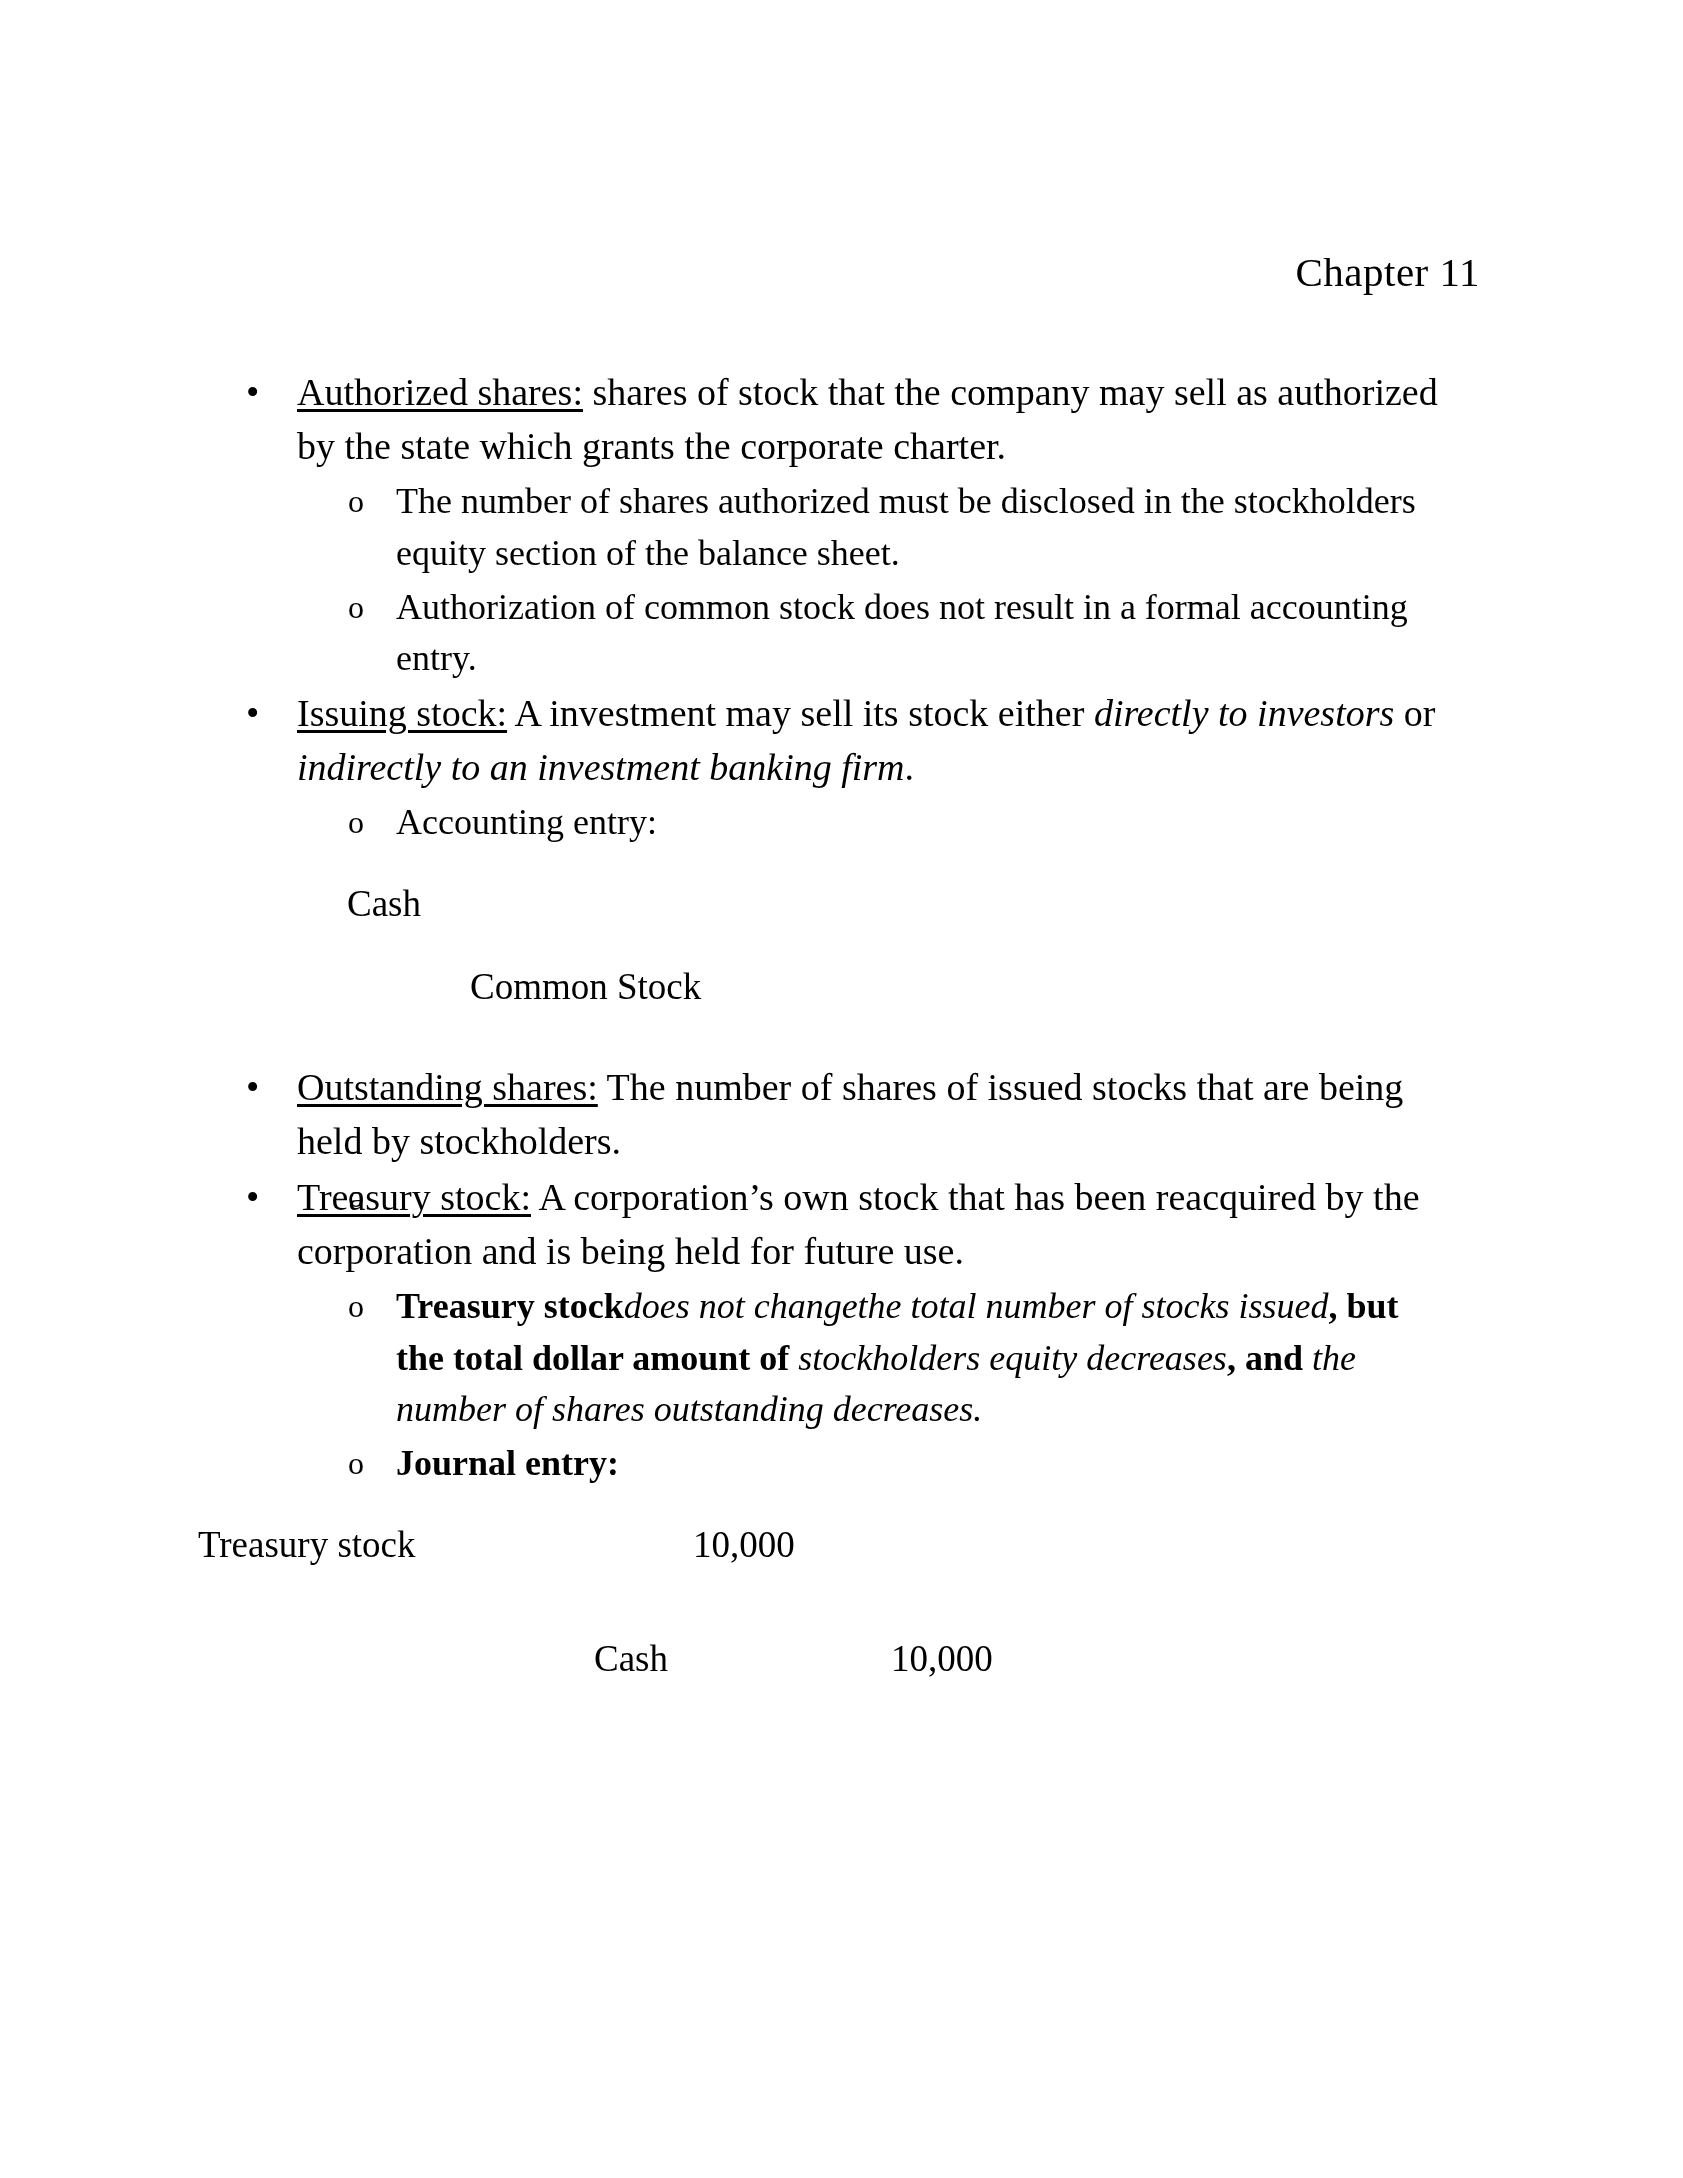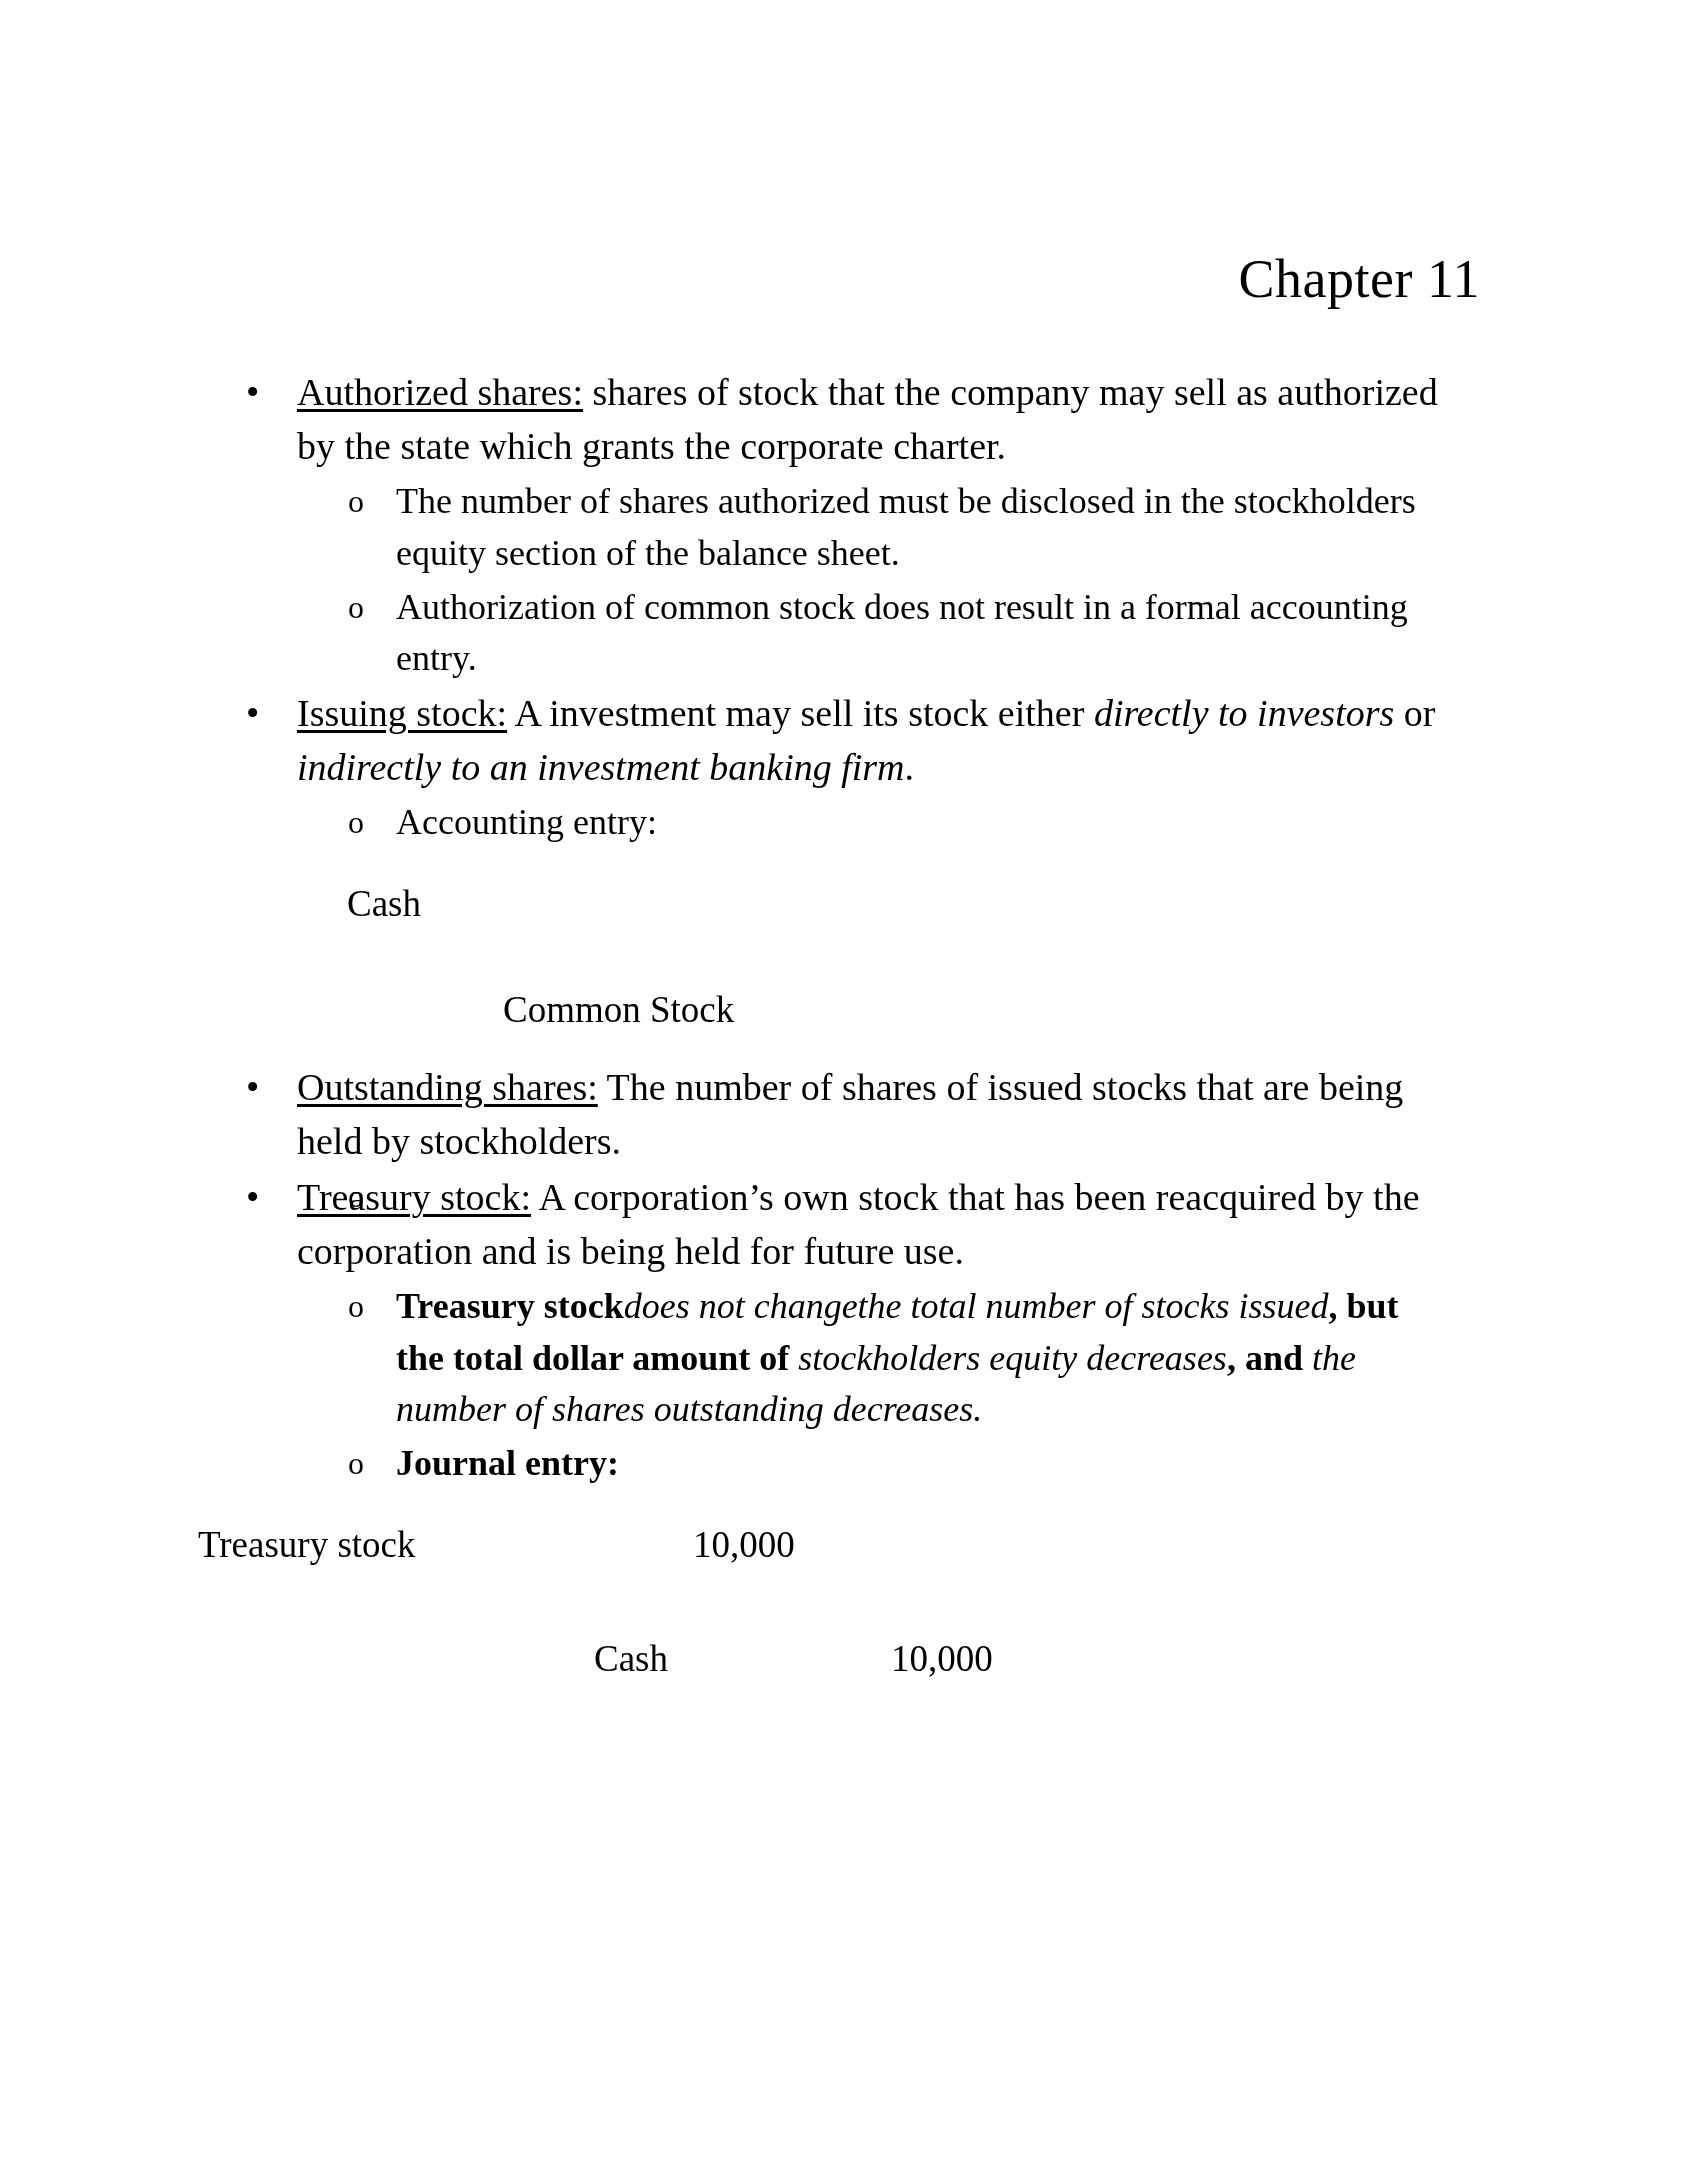--- a/index.html
+++ b/index.html
@@ -23,21 +23,21 @@
     overflow: hidden;
   }
 
   
   .doc-title {
     position: absolute;
     top: 252px;
     left: 0;
     width: 1480px;
     text-align: right;
-    font-size: 54px;
+    font-size: 41px;
     line-height: 1.0;
     letter-spacing: 0.5px;
     font-weight: 400;
   }
 
   
   .content {
     position: absolute;
     top: 366px;
     left: 0;
@@ -141,21 +141,21 @@
       <span>Accounting entry:</span>
     </div>
 
     <div class="spacer-sm"></div>
     <div class="journal">
       <div class="jrow">
         <span class="cell" style="left:347px;">Cash</span>
       </div>
       <div class="spacer-sm"></div>
       <div class="jrow">
-        <span class="cell" style="left:503px;margin-top:23px;">Common Stock</span>
+        <span class="cell" style="left:470px;">Common Stock</span>
       </div>
     </div>
     <div class="spacer-md"></div>
 
     <div class="bullet-l1">
       <span class="marker">•</span>
       <span class="term">Outstanding shares:</span><span> The number of shares of issued stocks that are being held by stockholders.</span>
     </div>
 
     <div class="bullet-l2">

